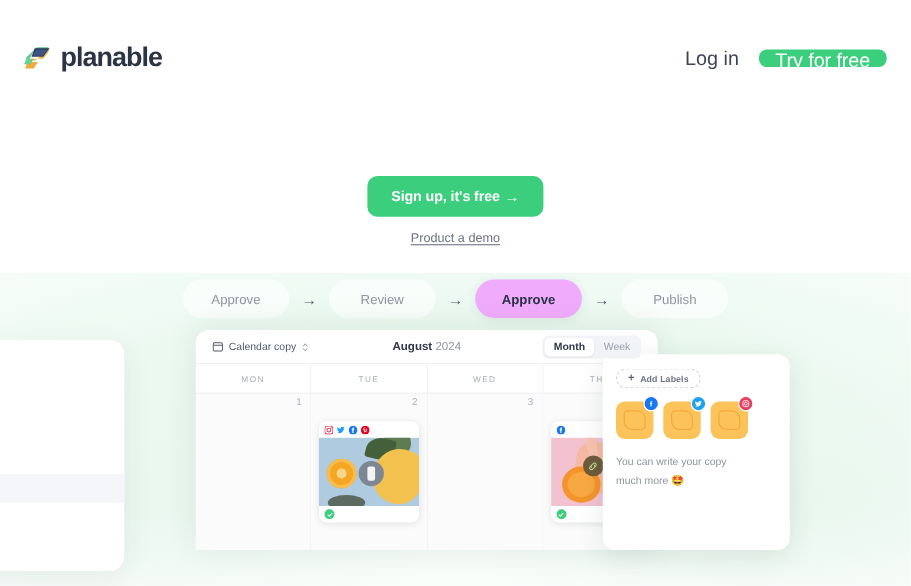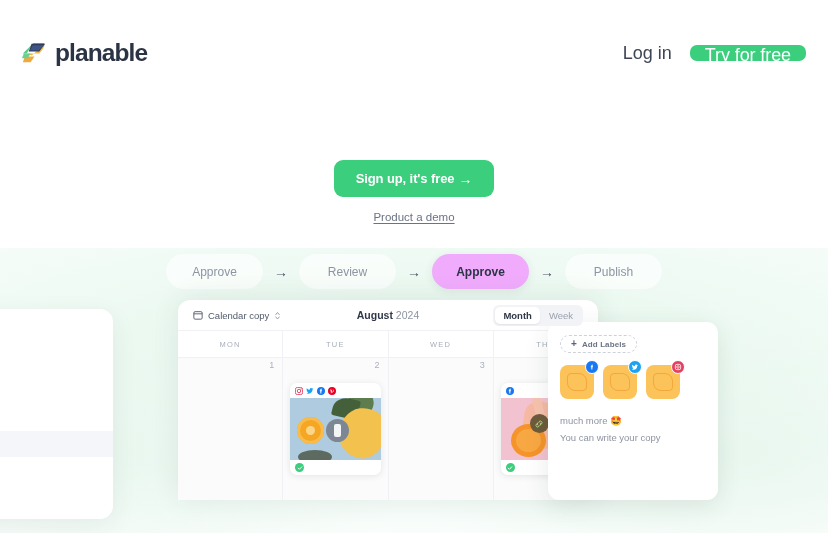--- a/index.html
+++ b/index.html
@@ -460,18 +460,18 @@
         <span class="badge" style="background:#e4405f;">
           <svg viewBox="0 0 12 12">
             <rect x="2" y="2" width="8" height="8" rx="2.4" fill="none" stroke="#fff" stroke-width="1.2"></rect>
             <circle cx="6" cy="6" r="1.9" fill="none" stroke="#fff" stroke-width="1.1"></circle>
           </svg>
         </span>
       </div>
     </div>
 
     <div class="copytext">
+      <div>You can write your copy</div>
       <div>much more 🤩</div>
-      <div>You can write your copy</div>
     </div>
   </div>
 
 </div>
 
 </body></html>

